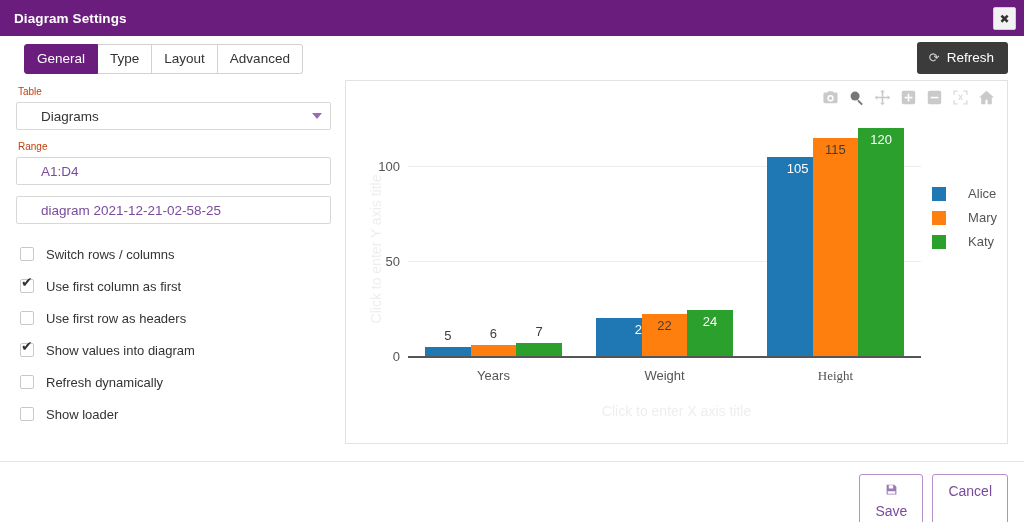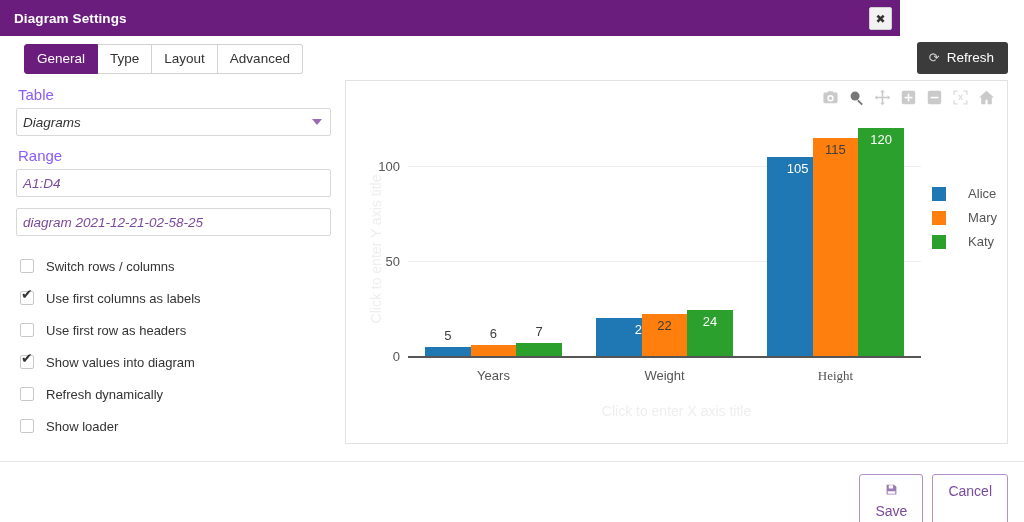--- a/index.html
+++ b/index.html
@@ -6,21 +6,21 @@
     margin: 0; padding: 0;
     width: 1024px; height: 522px;
     background: #ffffff;
     font-family: "Liberation Sans", sans-serif;
     overflow: hidden;
   }
   #app { position: relative; width: 1024px; height: 522px; background:#fff; }
 
   
   .titlebar {
-    position:absolute; left:0; top:0; width:900px; height:36px;
+    position:absolute; left:0; top:0; width:1024px; height:36px;
     background:#6b1d7e; display:flex; align-items:center;
   }
   .titlebar-text {
     color:#ffffff; font-size:13.5px; font-weight:bold;
     margin-left:14px; letter-spacing:.1px;
   }
   .close-btn {
     position:absolute; right:8px; top:7px; width:21px; height:21px;
     background:#f2f2f2; border:1px solid #cfcfcf; border-radius:2px;
     display:flex; align-items:center; justify-content:center;
@@ -43,27 +43,27 @@
     position:absolute; right:16px; top:42px;
     background:#3b3b3b; color:#ffffff; border:none; border-radius:3px;
     font-size:13.5px; padding:8px 14px 9px 12px; cursor:pointer;
     display:flex; align-items:center; gap:7px;
     font-family:"Liberation Sans", sans-serif;
   }
   .refresh-btn .ricon { font-size:13px; color:#cfcfcf; }
 
   
   .form { position:absolute; left:16px; top:86px; width:315px; }
-  .field-label { font-size:15px; color:#8b5cf6; margin:0 0 5px 2px; }
+  .field-label { font-size:10px; color:#c2410c; margin:0 0 5px 2px; }
   .field-gap { height:11px; }
   .select-box, .text-box {
     width:100%; height:28px; box-sizing:border-box;
     border:1px solid #d8d8d8; border-radius:2px; background:#fff;
-    display:flex; align-items:center; padding:0 6px;
-    font-size:13.5px; color:#333;font-style:italic;
+    display:flex; align-items:center; padding:0 24px;
+    font-size:13.5px; color:#333;
   }
   .text-box { color:#7a4b9c; }
   .select-box { position:relative; }
   .select-caret {
     position:absolute; right:8px; top:50%; transform:translateY(-50%);
     width:0; height:0; border-left:5px solid transparent;
     border-right:5px solid transparent; border-top:6px solid #9a6bb5;
   }
 
   .checks { margin-top:14px; }
@@ -180,21 +180,21 @@
       <span>diagram 2021-12-21-02-58-25</span>
     </div>
 
     <div class="checks" id="checks">
         <div class="check-row">
           <div class="cbox"></div>
           <div class="check-label">Switch rows / columns</div>
         </div>
         <div class="check-row">
           <div class="cbox checked"></div>
-          <div class="check-label">Use first columns as labels</div>
+          <div class="check-label">Use first column as first</div>
         </div>
         <div class="check-row">
           <div class="cbox"></div>
           <div class="check-label">Use first row as headers</div>
         </div>
         <div class="check-row">
           <div class="cbox checked"></div>
           <div class="check-label">Show values into diagram</div>
         </div>
         <div class="check-row">

